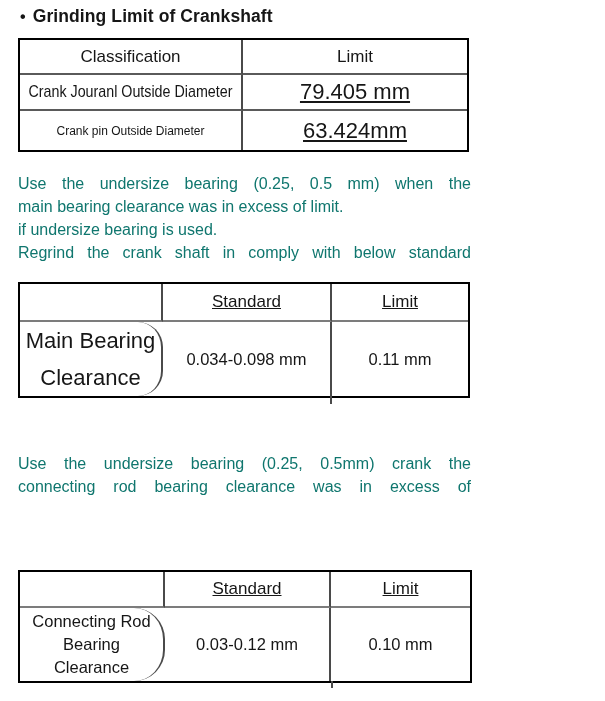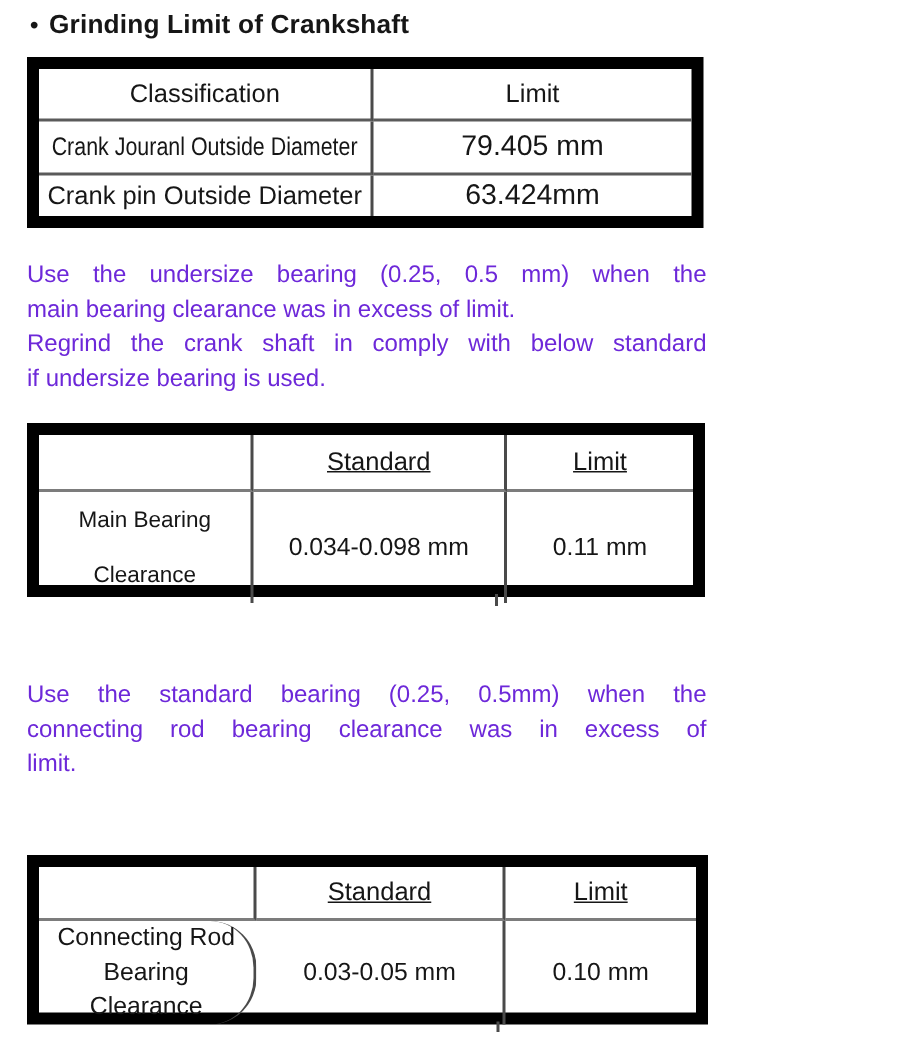--- a/index.html
+++ b/index.html
@@ -6,45 +6,45 @@
   .page {
     position:relative; width:605px; height:698px; background:#ffffff;
     font-family:"Liberation Sans", sans-serif; color:#161616; overflow:hidden;padding-left:47px;
   }
 
   
   .title { position:absolute; left:20px; top:6px; font-size:17.5px; font-weight:bold; letter-spacing:0.1px; }
   .title .bullet { margin-right:7px; font-size:16px; }
 
   
-  .tbl { position:absolute; display:grid; box-sizing:border-box; border:8px solid #000000; background:#fff; }
+  .tbl { position:absolute; display:grid; box-sizing:border-box; border:2px solid #000000; background:#fff; }
   .cell { display:flex; align-items:center; justify-content:center; box-sizing:border-box; text-align:center; }
   .bR { border-right:2px solid #4a4a4a; }
   .bB { border-bottom:2px solid #7c7c7c;text-decoration:underline; }
   .bB2 { border-bottom:2px solid #5a5a5a; }
 
   
   .t1 { left:18px; top:38px; width:451px; height:114px; grid-template-columns:223px 1fr; grid-template-rows:35px 36px 1fr; }
   .t1 .hdr { font-size:17px; }
-  .t1 .val { font-size:19px; }
+  .t1 .val { font-size:22px;text-decoration:underline; }
   .condensed { display:inline-block; white-space:nowrap; transform:scaleX(0.84); transform-origin:center; font-size:17px; }
-  .rowlabel-wide { font-size:17px; white-space:nowrap; }
+  .rowlabel-wide { font-size:12px; white-space:nowrap; }
 
   
-  .para { position:absolute; width:453px; left:18px; font-size:16px; line-height:23px; color:#6d28d9; }
+  .para { position:absolute; width:453px; left:18px; font-size:16px; line-height:23px; color:#0f766e; }
   .pline { width:100%; white-space:nowrap; }
   .pline.j { text-align:justify; text-align-last:justify; white-space:normal; }
   .pline.n { text-align:left; }
 
   
   .t2 { left:18px; top:282px; width:452px; height:116px; grid-template-columns:143px 169px 1fr; grid-template-rows:38px 1fr; }
   .t3 { left:18px; top:570px; width:454px; height:113px; grid-template-columns:145px 166px 1fr; grid-template-rows:36px 1fr; }
   .t2 .hdr, .t3 .hdr { font-size:17px; }
   .t2 .val, .t3 .val { font-size:16.5px; }
-  .label2 { line-height:37px; font-size:15px; }
+  .label2 { line-height:37px; font-size:22px;border-radius:25px; }
   .label3 { line-height:23px; font-size:16.5px;border-radius:31px; }
   .lbl-line { display:block; }
 
   
   .tick { position:absolute; width:2px; background:#4a4a4a; }
   .tick.tk2 { left:330px; top:396px; height:8px; }
   .tick.tk3 { left:331px; top:681px; height:7px; }
 </style>
 </head>
 <body>
@@ -66,56 +66,55 @@
 
     <div class="cell bR">
       <span class="rowlabel-wide">Crank pin Outside Diameter</span>
     </div>
     <div class="cell val">63.424mm</div>
   </div>
 
   <div class="para" style="top:172px;">
     <div class="pline j">Use the undersize bearing (0.25, 0.5 mm) when the</div>
     <div class="pline n">main bearing clearance was in excess of limit.</div>
+    <div class="pline n">if undersize bearing is used.</div>
     <div class="pline j">Regrind the crank shaft in comply with below standard</div>
-    <div class="pline n">if undersize bearing is used.</div>
   </div>
 
   <div class="tbl t2">
     <div class="cell hdr bR bB"></div>
     <div class="cell hdr bR bB">Standard</div>
     <div class="cell hdr bB">Limit</div>
 
     <div class="cell bR label2">
       <span>
         <span class="lbl-line">Main Bearing</span>
         <span class="lbl-line">Clearance</span>
       </span>
     </div>
     <div class="cell val bR">0.034-0.098 mm</div>
     <div class="cell val">0.11 mm</div>
   </div>
   <div class="tick tk2"></div>
 
   <div class="para" style="top:452px;">
-    <div class="pline j">Use the standard bearing (0.25, 0.5mm) when the</div>
+    <div class="pline j">Use the undersize bearing (0.25, 0.5mm) crank the</div>
     <div class="pline j">connecting rod bearing clearance was in excess of</div>
-    <div class="pline n">limit.</div>
   </div>
 
   <div class="tbl t3">
     <div class="cell hdr bR bB"></div>
     <div class="cell hdr bR bB">Standard</div>
     <div class="cell hdr bB">Limit</div>
 
     <div class="cell bR label3">
       <span>
         <span class="lbl-line">Connecting Rod</span>
         <span class="lbl-line">Bearing</span>
         <span class="lbl-line">Clearance</span>
       </span>
     </div>
-    <div class="cell val bR">0.03-0.05 mm</div>
+    <div class="cell val bR">0.03-0.12 mm</div>
     <div class="cell val">0.10 mm</div>
   </div>
   <div class="tick tk3"></div>
 
 </div>
 
 </body></html>

